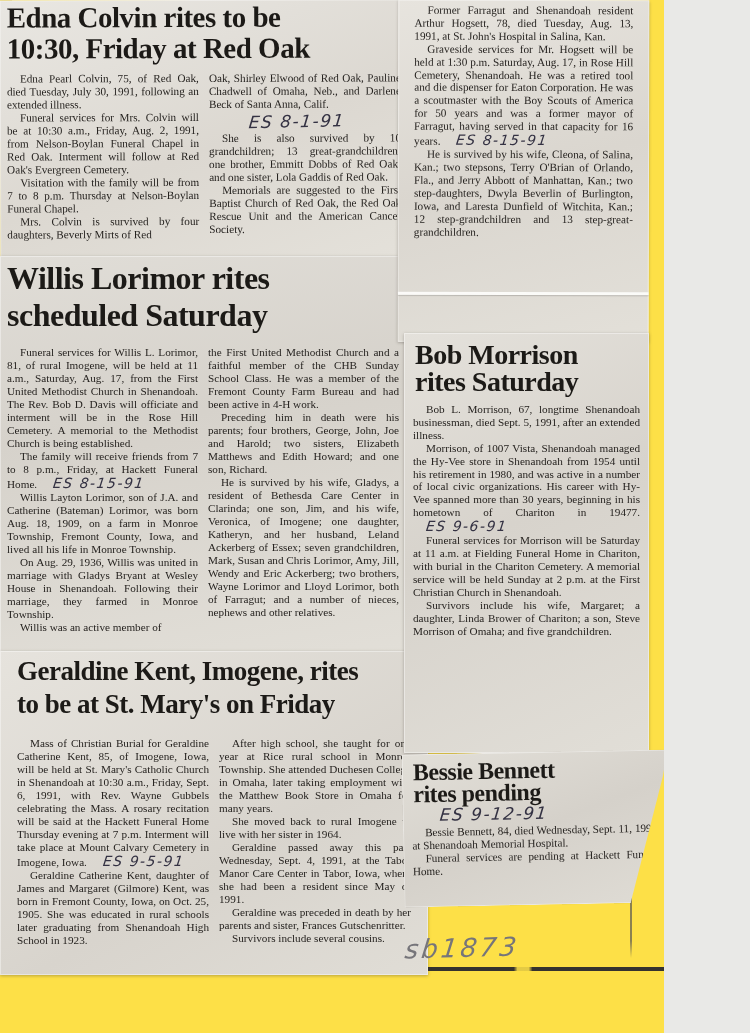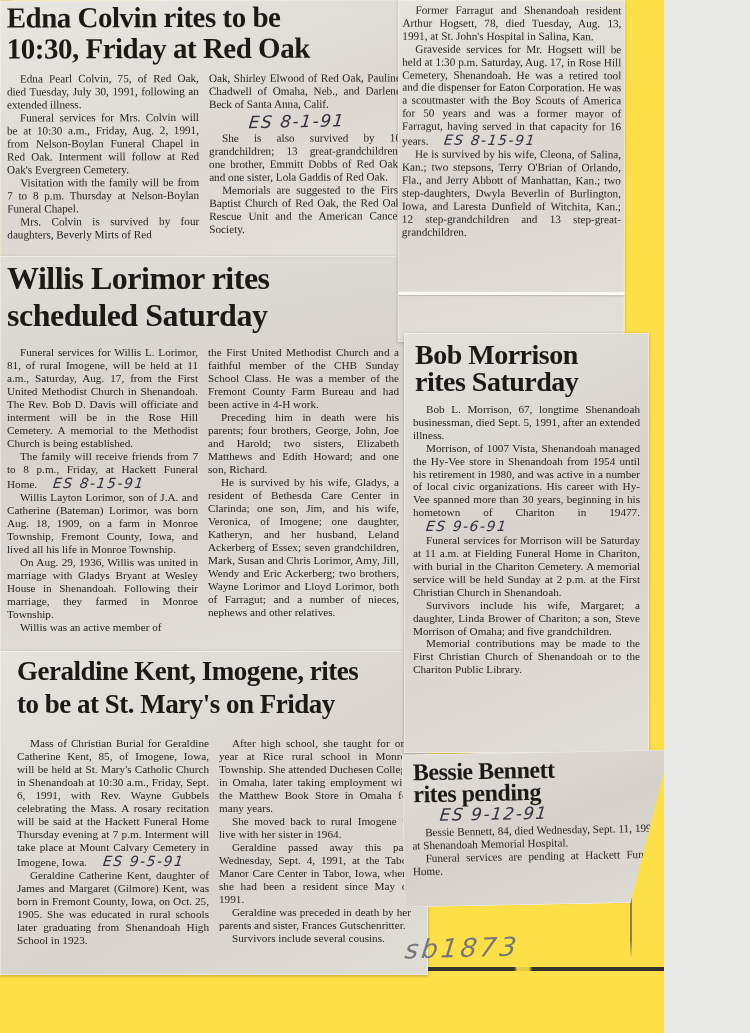--- a/index.html
+++ b/index.html
@@ -14,21 +14,21 @@
     position:absolute;overflow:hidden;z-index:1;
     box-shadow:0 1px 3px rgba(60,55,45,.35), 0 0 0 1px rgba(255,255,255,.4) inset;
     color:#262320;
   }
   #clip-colvin  {left:0;   top:0;    width:394px;height:253px;padding:2px 7px 4px 7px;
                  background:linear-gradient(160deg,#e9e7e2,#dcd8d1 55%,#e4e1da);transform:rotate(-.15deg);}
   #clip-lorimor {left:0;   top:256px;width:392px;height:397px;padding:4px 7px;
                  background:linear-gradient(170deg,#e0ddd7,#d6d2cb 40%,#e2dfd8);}
   #clip-kent    {left:0;   top:651px;width:394px;height:316px;padding:4px 17px;
                  background:linear-gradient(150deg,#e6e3dd,#d8d4cd 60%,#e0ddd6);}
-  #clip-hogsett {left:398px;top:0;   width:219px;height:334px;padding:4px 4px;
+  #clip-hogsett {left:398px;top:0;   width:219px;height:334px;padding:4px 16px;
                  background:linear-gradient(165deg,#e7e4de,#dad6cf 50%,#e3e0d9);transform:rotate(.15deg);}
   #clip-morrison{left:404px;top:333px;width:227px;height:412px;padding:4px 9px;
                  background:linear-gradient(155deg,#e4e1db,#d7d3cc 45%,#e1ded7);}
   #clip-bennett {left:403px;top:752px;width:248px;height:143px;padding:5px 9px;
                  background:linear-gradient(160deg,#e2dfd8,#d5d1ca 50%,#dfdcd5);
                  transform:rotate(-1.1deg);
                  clip-path:polygon(0 0,100% 0,98% 18%,85% 100%,0 100%);}
   
   .headline{margin:0;font-weight:bold;letter-spacing:-.5px;color:#1c1a17;}
   .hline{display:block;white-space:nowrap;}
@@ -173,21 +173,20 @@
       <span class="hline">rites Saturday</span>
     </h1>
     <div class="morrison-body">
       <p class="bp">Bob L. Morrison, 67, longtime Shenandoah businessman, died Sept. 5, 1991, after an extended illness.</p>
       <p class="bp">
         <span>Morrison, of 1007 Vista, Shenandoah managed the Hy-Vee store in Shenandoah from 1954 until his retirement in 1980, and was active in a number of local civic organizations. His career with Hy-Vee spanned more than 30 years, beginning in his hometown of Chariton in 19477.</span>
         <span class="hand">ES 9-6-91</span>
       </p>
       <p class="bp">Funeral services for Morrison will be Saturday at 11 a.m. at Fielding Funeral Home in Chariton, with burial in the Chariton Cemetery. A memorial service will be held Sunday at 2 p.m. at the First Christian Church in Shenandoah.</p>
       <p class="bp">Survivors include his wife, Margaret; a daughter, Linda Brower of Chariton; a son, Steve Morrison of Omaha; and five grandchildren.</p>
-      <p class="bp">Memorial contributions may be made to the First Christian Church of Shenandoah or to the Chariton Public Library.</p>
     </div>
   </article>
 
   <article class="clip" id="clip-bennett">
     <h1 class="headline hl-bennett">
       <span class="hline">Bessie Bennett</span>
       <span class="hline">rites pending</span>
     </h1>
     <span class="hand bennett-note">ES 9-12-91</span>
     <div>

